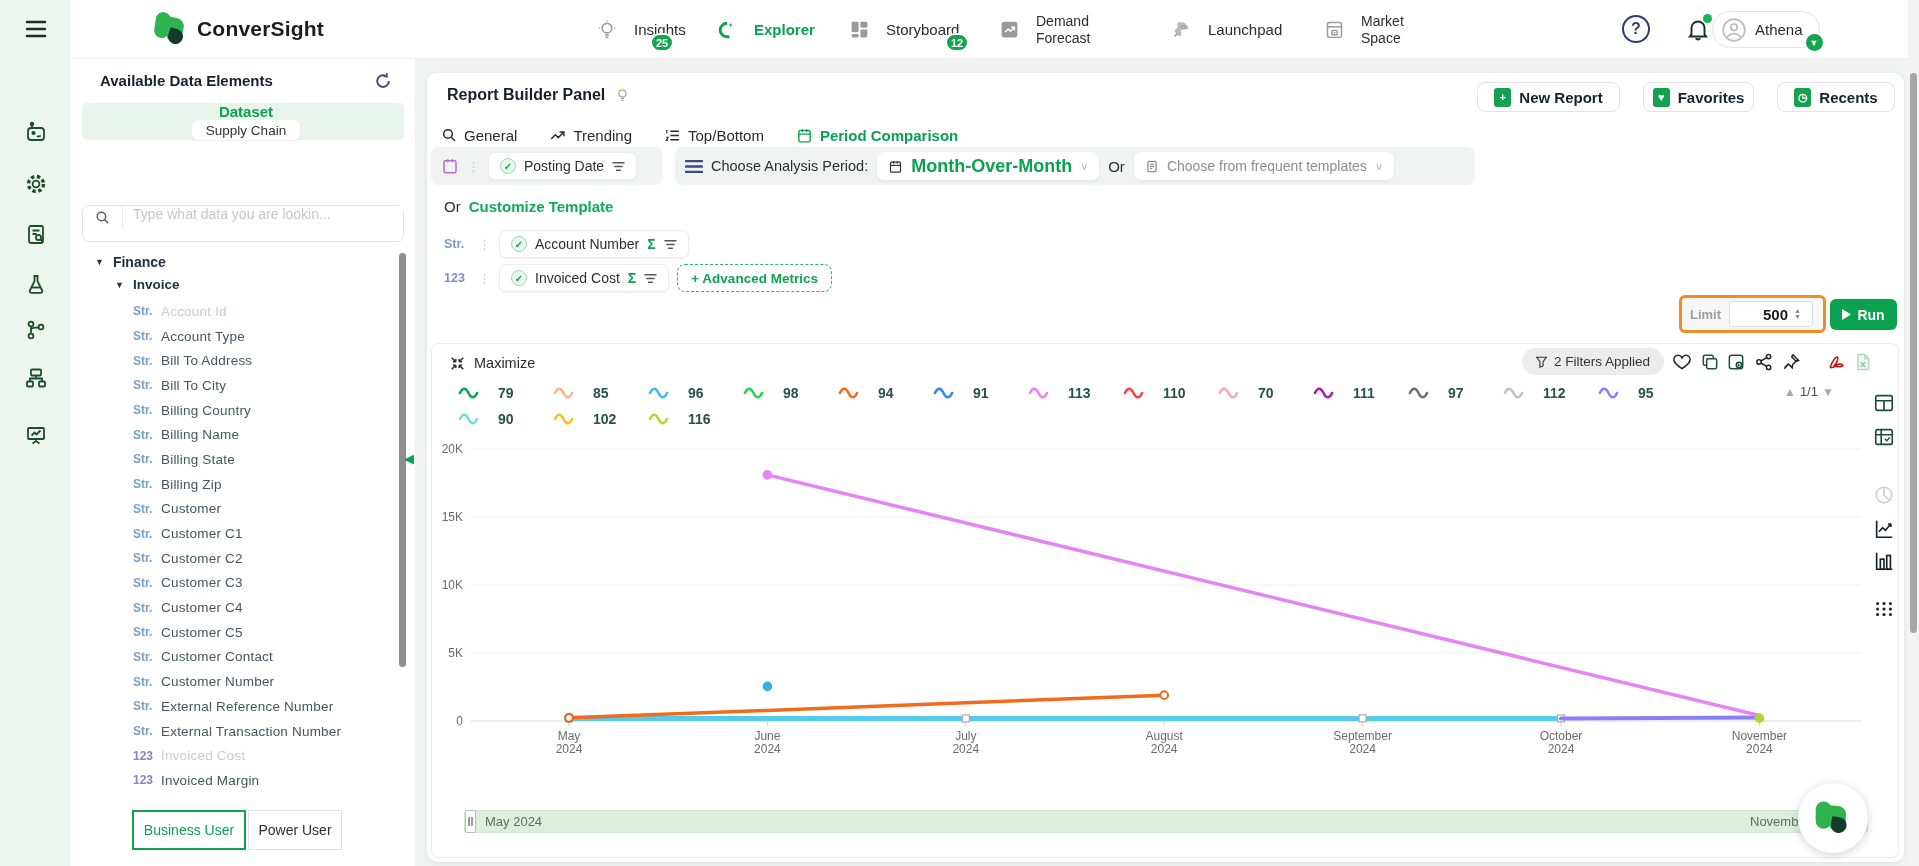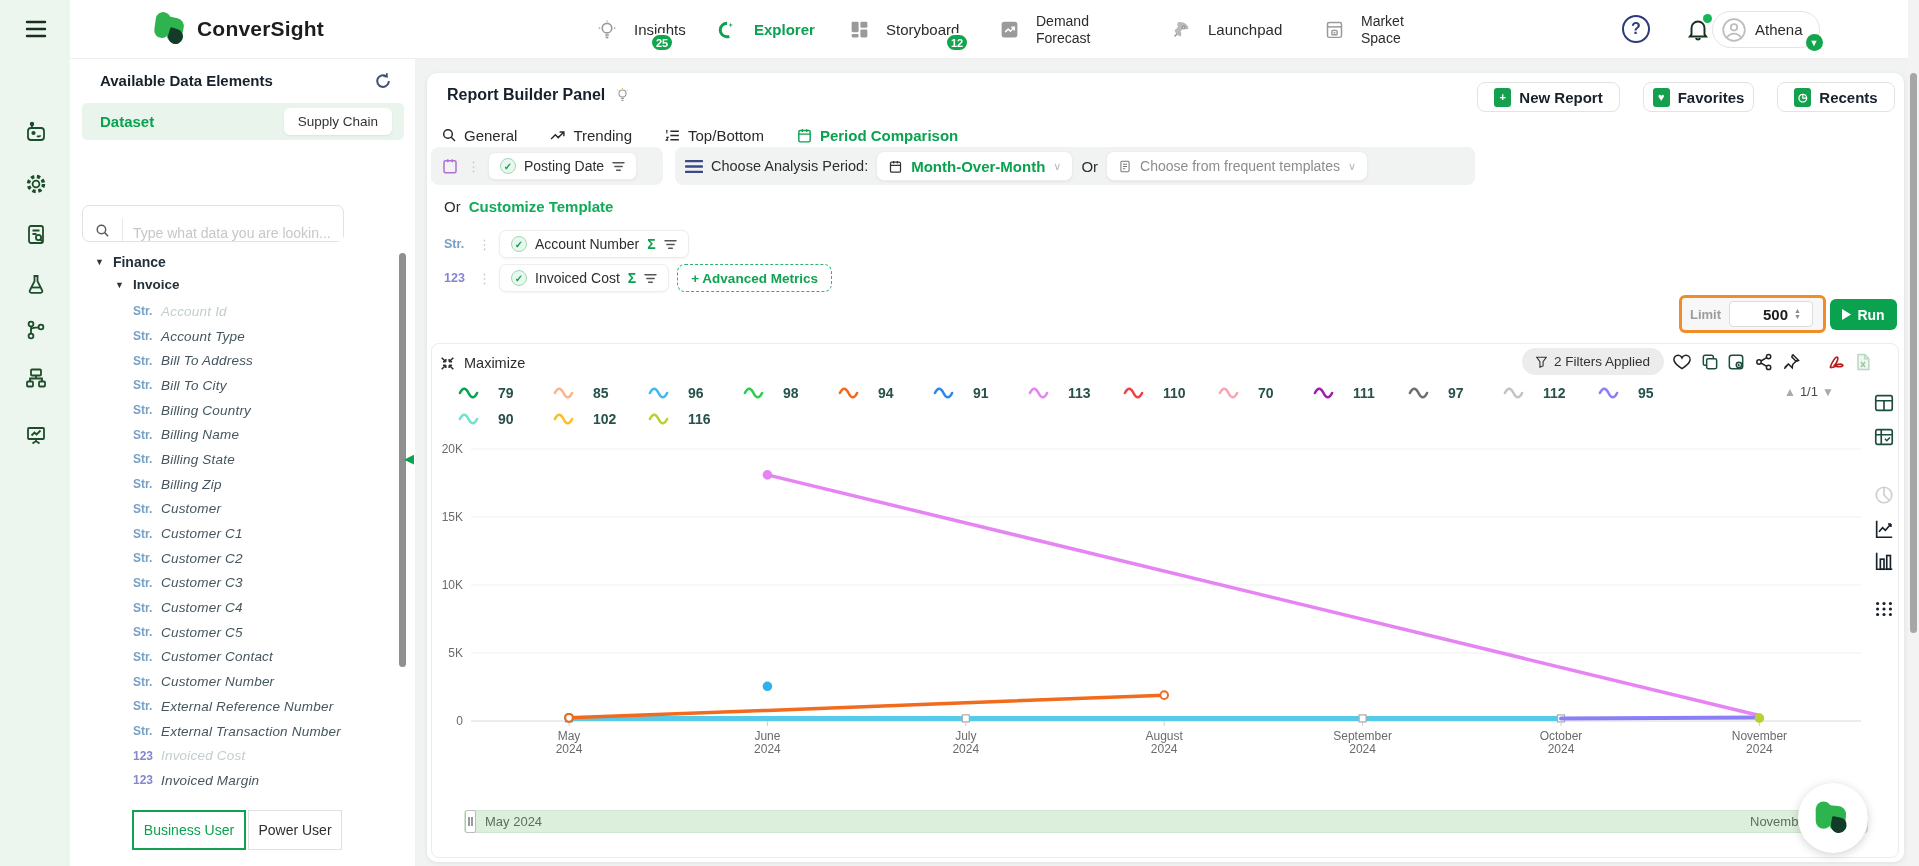--- a/index.html
+++ b/index.html
@@ -28,35 +28,35 @@
   .bell { position:absolute; top:16px; width:26px; height:26px; cursor:pointer; }
   .bell .dot { position:absolute; right:-1px; top:-2px; width:9px; height:9px; background:#15b558; border-radius:50%; }
   .userchip { position:absolute; top:11px; height:37px; border:1px solid #e3e3e3; border-radius:19px; background:#fff; display:flex; align-items:center; gap:8px; padding:0 16px 0 8px; cursor:pointer; }
   .userchip .uname { font-size:15px; color:#2c2c2c; }
   .userchip .udrop { position:absolute; right:-4px; bottom:-4px; width:17px; height:17px; border-radius:50%; background:#11a64d; color:#fff; font-size:9px; display:flex; align-items:center; justify-content:center; }
 
   
   .sidebar { position:absolute; left:70px; top:59px; width:345px; height:807px; background:#fff; z-index:3; }
   .sb-title { position:absolute; left:30px; top:13px; font-size:15px; font-weight:700; color:#17212b; }
   .sb-refresh { position:absolute; left:303px; top:12px; width:20px; height:20px; cursor:pointer; }
-  .sb-row { position:absolute; left:12px; width:322px; height:37px; background:#e9f5ec; border-radius:5px; display:flex; align-items:center; padding:0 12px 0 18px; cursor:pointer; }
+  .sb-row { position:absolute; left:12px; width:322px; height:37px; background:#e9f5ec; border-radius:5px; display:flex; align-items:center; padding:0 12px 0 18px; cursor:pointer;flex-direction:column; }
   .sb-row .lbl { font-size:15px; font-weight:700; color:#0aa14f; flex:1; }
   .sb-chip { background:#fff; border-radius:6px; height:27px; display:flex; align-items:center; padding:0 14px; font-size:13.5px; color:#333; box-shadow:0 1px 2px rgba(0,0,0,.07); }
   .sb-arrow { color:#0aa14f; font-size:12px; }
-  .sb-search { position:absolute; left:12px; top:146px; width:262px; height:37px; border:1px solid #e2e2e2; border-radius:7px; display:flex; align-items:flex-end; background:#fff; }
+  .sb-search { position:absolute; left:12px; top:146px; width:322px; height:37px; border:1px solid #e2e2e2; border-radius:7px; display:flex; align-items:flex-start; background:#fff; }
   .sb-search .mag { width:40px; display:flex; justify-content:center; border-right:1px solid #e8e8e8; height:22px; align-items:center; }
   .sb-search input { border:none; outline:none; flex:1; font-size:14px; color:#333; padding:0 10px; font-family:"Liberation Sans",sans-serif; }
   .sb-search input::placeholder { color:#c7c7c7; }
   .tnode { position:absolute; display:flex; align-items:center; gap:9px; cursor:pointer; }
   .tnode .caret { font-size:9px; color:#333; }
   .tnode .glabel { font-size:14px; font-weight:700; color:#22313c; }
   .tfield { height:24.7px; display:flex; align-items:center; cursor:pointer; }
   .tfield .ftype { width:28px; margin-left:63px; font-size:12px; font-weight:700; color:#76a0c6; }
   .tfield .ftype.num { color:#8585d0; }
-  .tfield .flabel { font-size:13.5px; color:#45565e; letter-spacing:.2px;font-style:italic; }
+  .tfield .flabel { font-size:13.5px; color:#45565e; letter-spacing:.2px; }
   .tfield.dis .flabel { color:#c3cdd0; }
   .sb-scroll { position:absolute; left:329px; top:194px; width:7px; height:414px; background:#8f8f8f; border-radius:4px; }
   .sb-btn { position:absolute; top:751px; height:40px; background:#fff; display:flex; align-items:center; justify-content:center; font-size:14px; cursor:pointer; }
   .sb-btn.primary { left:62px; width:114px; border:2px solid #0fa351; color:#0aa14f; }
   .sb-btn.ghost { left:178px; width:94px; border:1px solid #e0e0e0; color:#2e2e2e; }
   .collapse-tab { position:absolute; left:404px; top:446px; width:14px; height:24px; color:#0aa14f; font-size:13px; display:flex; align-items:center; z-index:6; cursor:pointer; }
 
   
   .main { position:absolute; left:427px; top:73px; width:1477px; height:789px; background:#fff; border-radius:10px; box-shadow:0 1px 5px rgba(0,0,0,.08); z-index:2; }
   .rb-title { position:absolute; left:20px; top:13px; font-size:16px; font-weight:700; color:#17212b; display:flex; gap:9px; align-items:flex-end; }
@@ -65,41 +65,41 @@
   .tabs { position:absolute; left:14px; top:50px; display:flex; gap:32px; height:24px; align-items:center; }
   .tab { display:flex; gap:7px; align-items:center; font-size:15px; color:#2a2a2a; cursor:pointer; }
   .tab.active { color:#0aa14f; font-weight:700; }
   .band { position:absolute; top:74px; height:38px; background:#f1f2f2; border-radius:8px; display:flex; align-items:center; gap:8px; padding:0 10px; }
   .vdots { color:#c6c6c6; font-size:13px; letter-spacing:0; }
   .wchip { background:#fff; border:1px solid #ededed; border-radius:7px; height:28px; display:flex; align-items:center; gap:8px; padding:0 11px; font-size:14px; color:#2e2e2e; box-shadow:0 1px 2px rgba(0,0,0,.05); cursor:pointer; }
   .ckc { width:16px; height:16px; border-radius:50%; background:#e9f7ee; border:1px solid #9fd9b4; color:#0aa14f; font-size:10px; font-weight:700; display:flex; align-items:center; justify-content:center; }
   .sigma { color:#0aa14f; font-weight:700; font-size:14px; }
   .chev { color:#b9b9b9; font-size:11px; }
   .blabel { font-size:14.5px; color:#2e2e2e; }
-  .green-sel { color:#0aa14f; font-size:15px; font-weight:600; }
+  .green-sel { color:#0aa14f; font-size:18px; font-weight:600; }
   .gray-sel { color:#8d8d8d; font-size:14px; }
   .or-lbl { font-size:15px; color:#2e2e2e; }
   .cust-row { position:absolute; left:17px; top:125px; display:flex; gap:8px; align-items:center; }
   .cust-link { color:#10ab57; font-size:15px; font-weight:600; cursor:pointer; }
   .frow { position:absolute; left:17px; height:30px; display:flex; align-items:center; gap:8px; }
   .frow .rtype { font-size:12.5px; font-weight:700; width:26px; }
   .adv-chip { border:1.5px dashed #2db36a; border-radius:8px; height:28px; display:flex; align-items:center; padding:0 13px; color:#0fa351; font-size:13.5px; font-weight:700; cursor:pointer; }
   .filterbar { position:absolute; left:4px; top:223px; width:1244px; height:37px; background:#f4f5f5; border-radius:8px; display:flex; align-items:center; padding:0 16px; gap:14px; }
   .filterbar .flab { color:#9c9c9c; font-size:13px; display:flex; align-items:flex-end; gap:3px; }
   .filterbar .ph { color:#bbbcbc; font-size:13.5px; }
   .limitbox { position:absolute; left:1252px; top:222px; width:147px; height:38px; border:3px solid #f28c28; border-radius:6px; display:flex; align-items:center; gap:8px; padding:0 8px; background:#f7f7f7; }
   .limitbox .llab { color:#9c9c9c; font-size:13px; font-weight:700; }
   .spin { width:84px; height:26px; background:#fff; border:1px solid #dcdcdc; border-radius:4px; display:flex; align-items:center; }
   .spin input { width:58px; border:none; outline:none; text-align:right; font-size:15px; font-weight:700; color:#1c1c1c; font-family:"Liberation Sans",sans-serif; background:transparent; }
   .spin .carets { display:flex; flex-direction:column; font-size:7px; color:#8a8a8a; line-height:6px; margin-left:6px; }
   .runbtn { position:absolute; left:1403px; top:226px; width:67px; height:31px; background:#0aa14f; border-radius:6px; color:#fff; font-size:14px; font-weight:700; display:flex; align-items:center; justify-content:center; gap:6px; cursor:pointer; }
 
   
   .chartcard { position:absolute; left:4px; top:270px; width:1468px; height:515px; border:1px solid #ececec; border-radius:8px; background:#fff; }
-  .maxi { position:absolute; left:8px; top:11px; display:flex; align-items:center; gap:9px; font-size:14.5px; color:#2e2e2e; cursor:pointer; }
+  .maxi { position:absolute; left:18px; top:11px; display:flex; align-items:center; gap:9px; font-size:14.5px; color:#2e2e2e; cursor:pointer; }
   .fpill { position:absolute; left:1090px; top:4px; height:27px; background:#ececec; border-radius:14px; display:flex; align-items:center; gap:7px; padding:0 14px; font-size:13.5px; color:#333; cursor:pointer; }
   .cicon { position:absolute; top:8px; width:20px; height:20px; cursor:pointer; }
   .legend { position:absolute; left:26px; top:36px; width:1290px; display:flex; flex-wrap:wrap; }
   .litem { width:95px; height:26px; display:flex; align-items:center; gap:19px; cursor:pointer; }
   .litem .lval { font-size:14px; color:#27514b; font-weight:600; }
   .lpag { position:absolute; left:1352px; top:40px; display:flex; align-items:center; gap:4px; font-size:13px; color:#4a4a4a; }
   .lpag .tri { color:#a9a9a9; font-size:12px; cursor:pointer; }
   .rtool { position:absolute; left:1441px; width:22px; height:22px; cursor:pointer; }
   .xaxis-title { position:absolute; left:39px; top:436px; width:1392px; text-align:center; font-size:14px; color:#3f3f3f; font-weight:600; }
   .rslider { position:absolute; left:32px; top:466px; width:1404px; height:23px; background:#dcefdc; border:1px solid #cfe6cf; border-radius:3px; }

